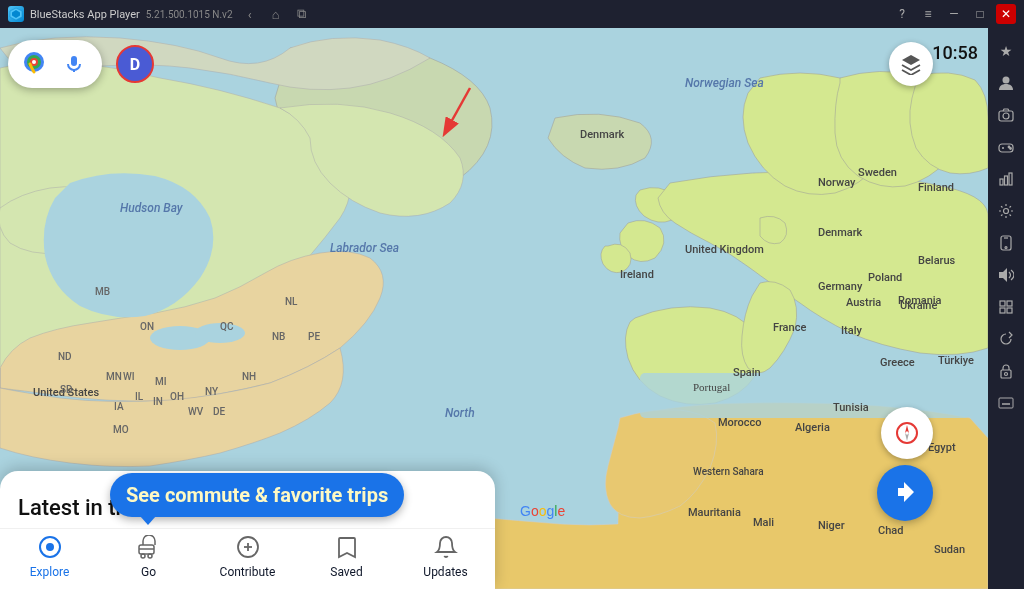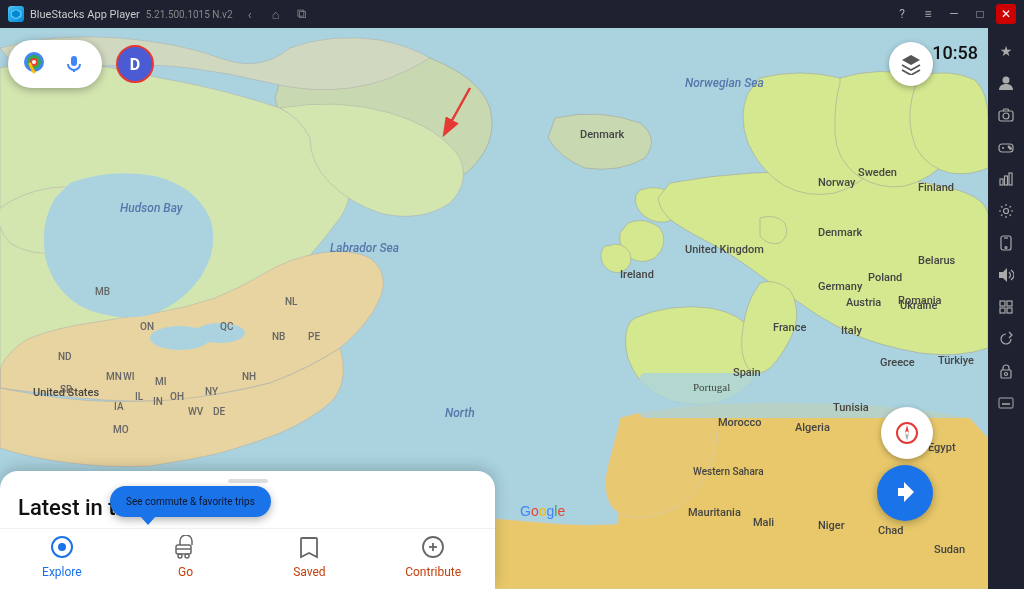--- a/index.html
+++ b/index.html
@@ -239,25 +239,25 @@
       font-weight: 500;
       color: #111;
     }
 
     
     .tooltip-bubble {
       position: absolute;
       bottom: 72px;
       left: 110px;
       background: #1a73e8;
-      color: #0f172a;
+      color: #fef9c3;
       padding: 10px 16px;
       border-radius: 24px;
-      font-size: 10px;
-      font-weight: 400;
+      font-size: 20px;
+      font-weight: 700;
       z-index: 60;
       white-space: nowrap;
       box-shadow: 0 3px 8px rgba(0,0,0,0.3);
     }
     .tooltip-bubble::after {
       content: '';
       position: absolute;
       bottom: -8px;
       left: 30px;
       border-left: 8px solid transparent;
@@ -282,21 +282,21 @@
       cursor: pointer;
       min-width: 80px;
     }
     .nav-item-icon {
       font-size: 22px;
       color: #666;
     }
     .nav-item-icon.active { color: #1a73e8; }
     .nav-item-label {
       font-size: 12px;
-      color: #c2410c;
+      color: #0f172a;
     }
     .nav-item-label.active { color: #1a73e8; }
 
     
     .map-label {
       position: absolute;
       font-size: 11px;
       color: #333;
       font-weight: 500;
       pointer-events: none;
@@ -610,32 +610,41 @@
               <circle cx="13" cy="21" r="2"></circle>
             <path d="M6 10V6a6 6 0 0 1 12 0v4"></path>
           </svg>
         </div>
         <span class="nav-item-label">Go</span>
       </div>
 
       <div class="nav-item">
         <div class="nav-item-icon">
           <svg width="24" height="24" viewBox="0 0 24 24" fill="none" stroke="#666" stroke-width="1.8">
-            <path d="M5 3h14a1 1 0 0 1 1 1v18l-8-4-8 4V4a1 1 0 0 1 1-1z"></path>
-          </svg>
-        </div>
-        <span class="nav-item-label">Saved</span>
-      </div>
-
-      <div class="nav-item">
-        <div class="nav-item-icon">
-          <svg width="24" height="24" viewBox="0 0 24 24" fill="none" stroke="#666" stroke-width="1.8">
             <circle cx="12" cy="12" r="10"></circle>
             <line x1="12" y1="8" x2="12" y2="16"></line>
             <line x1="8" y1="12" x2="16" y2="12"></line>
           </svg>
         </div>
         <span class="nav-item-label">Contribute</span>
       </div>
 
+      <div class="nav-item">
+        <div class="nav-item-icon">
+          <svg width="24" height="24" viewBox="0 0 24 24" fill="none" stroke="#666" stroke-width="1.8">
+            <path d="M5 3h14a1 1 0 0 1 1 1v18l-8-4-8 4V4a1 1 0 0 1 1-1z"></path>
+          </svg>
+        </div>
+        <span class="nav-item-label">Saved</span>
+      </div>
+
+      <div class="nav-item">
+        <div class="nav-item-icon">
+          <svg width="24" height="24" viewBox="0 0 24 24" fill="none" stroke="#666" stroke-width="1.8">
+            <path d="M18 8a6 6 0 0 0-12 0c0 7-3 9-3 9h18s-3-2-3-9"></path>
+            <path d="M13.73 21a2 2 0 0 1-3.46 0"></path>
+          </svg>
+        </div>
+        <span class="nav-item-label">Updates</span>
+      </div>
     </div>
   </div>
 </div>
 
 </body></html>

